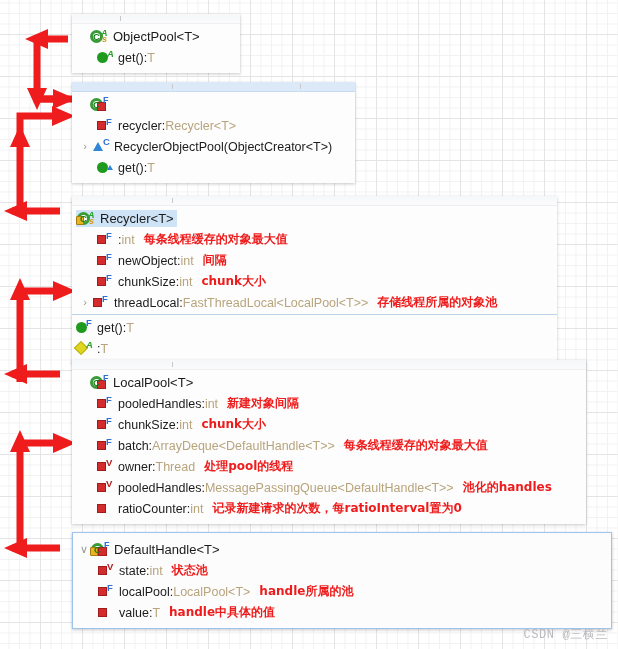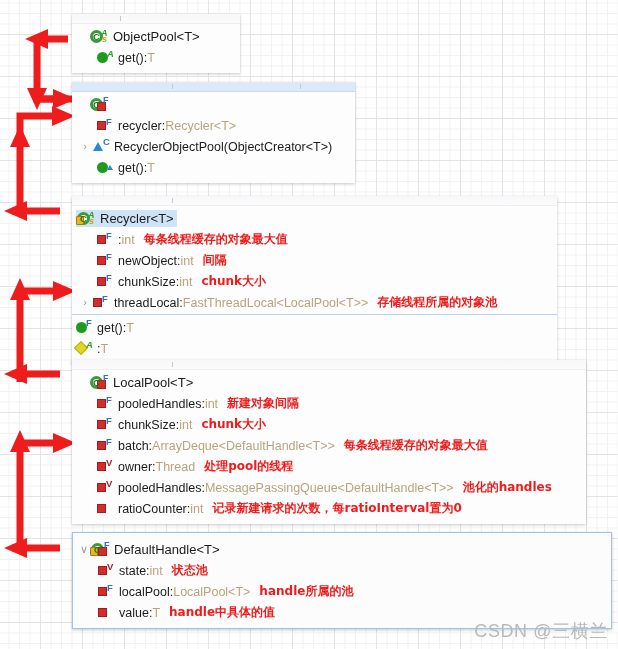--- a/index.html
+++ b/index.html
@@ -97,22 +97,22 @@
 
   .name{color:#1b1b1b;}
   .sep{color:#1b1b1b;}
   .type{color:#b8a47c;}
   .note{color:#ee1c1c;margin-left:9px;font-weight:bold;font-size:12px;}
   .note.cn{font-family:"DejaVu Sans",sans-serif;}
   .divider{height:1px;background:#bcd3ee;margin:1px 0 2px 0;}
 
   .watermark{
     position:absolute;right:10px;bottom:6px;
-    color:#b9b9bd;font-size:18px;letter-spacing:.6px;
-    font-family:Liberation Sans, sans-serif;
+    color:#b9b9bd;font-size:12px;letter-spacing:.6px;
+    font-family:Liberation Mono, monospace;
   }
 </style>
 </head>
 <body>
 
 <div id="canvas"></div>
 
 <svg id="arrows" viewBox="0 0 618 649" width="618" height="649">
   <defs>
     <marker id="ah-l" markerWidth="7" markerHeight="7" refX="6" refY="3.5" orient="auto" markerUnits="strokeWidth">

